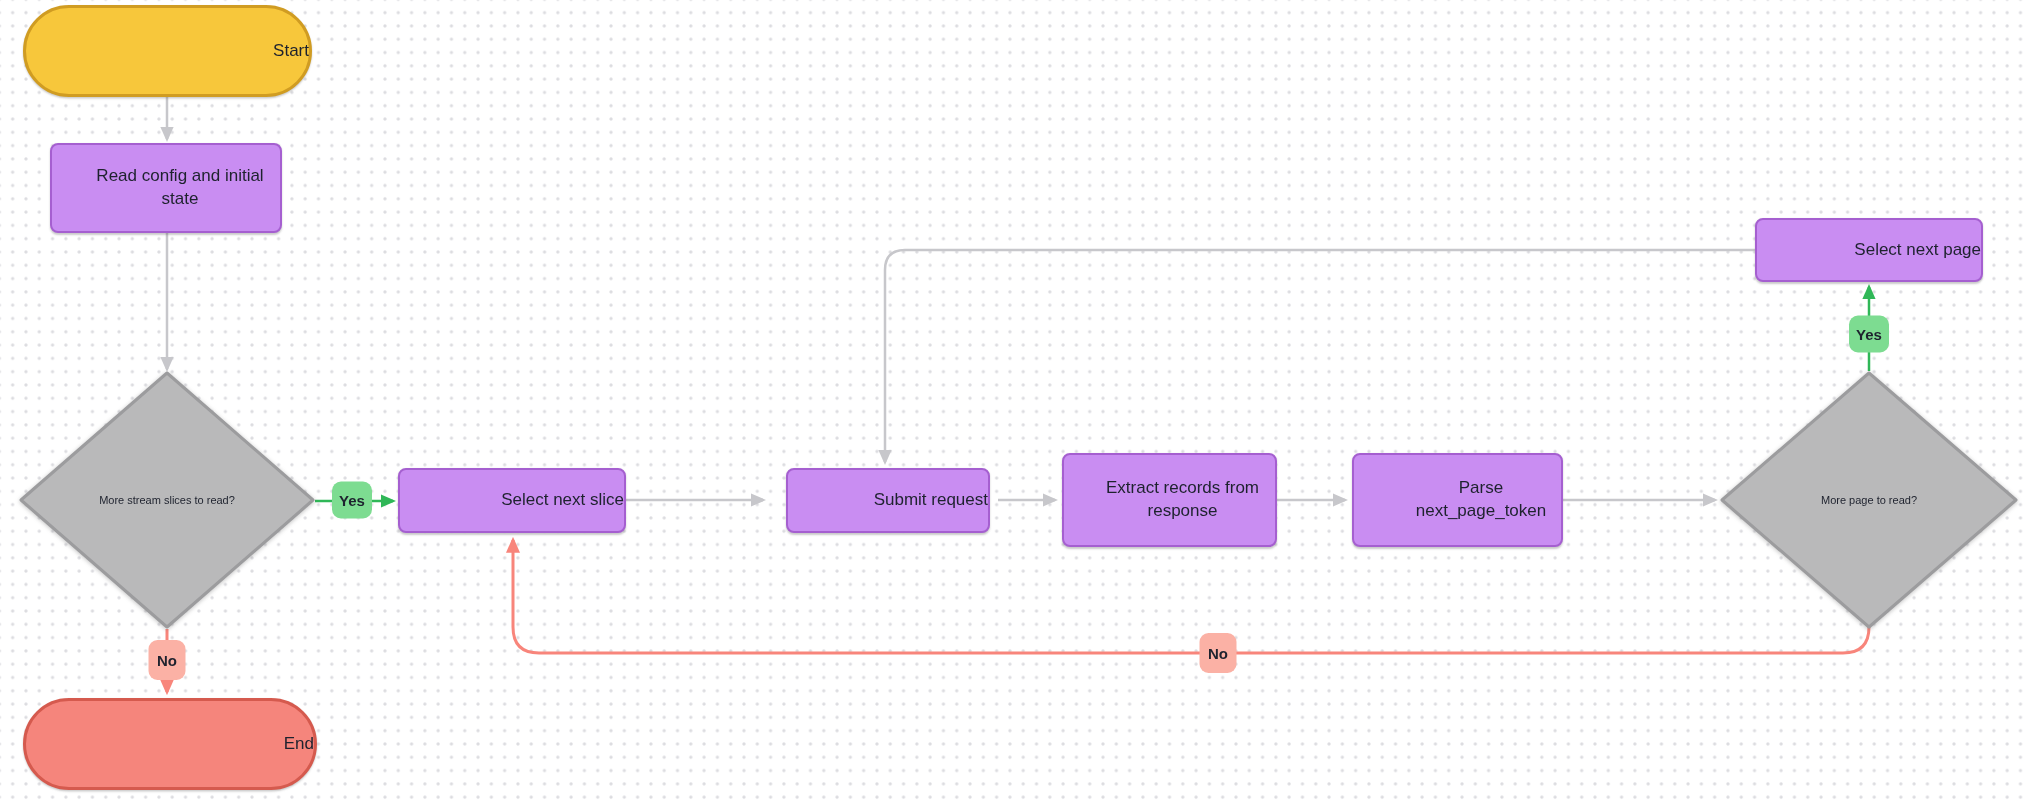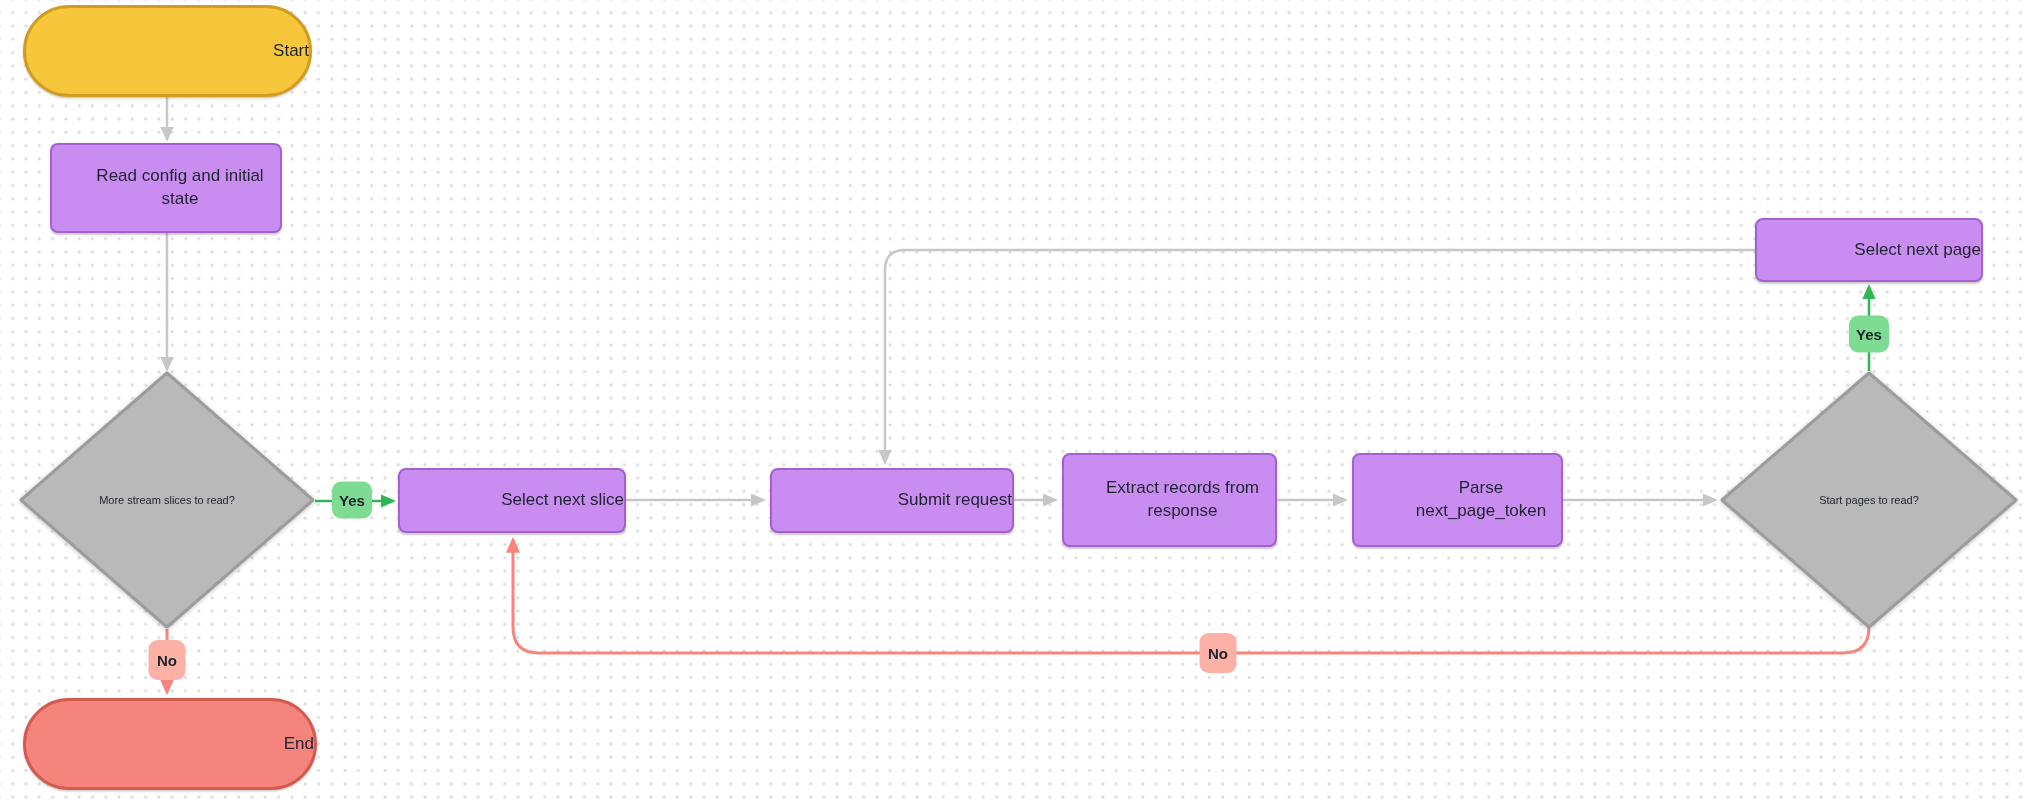--- a/index.html
+++ b/index.html
@@ -134,33 +134,33 @@
   <div class="node process" style="left:50px; top:143px; width:232px; height:90px;">
     <span class="label-span" style="width:200px;">Read config and initial state</span>
   </div>
 
   <div class="decision-label" style="left:167px; top:500px; width:140px;">More stream slices to read?</div>
 
   <div class="node process" style="left:398px; top:468px; width:228px; height:65px;">
     <span class="label-span">Select next slice</span>
   </div>
 
-  <div class="node process" style="left:770px; top:468px; width:244px; height:65px;">
+  <div class="node process" style="left:786px; top:468px; width:204px; height:65px;">
     <span class="label-span">Submit request</span>
   </div>
 
   <div class="node process" style="left:1062px; top:453px; width:215px; height:94px;">
     <span class="label-span" style="width:185px;">Extract records from response</span>
   </div>
 
   <div class="node process" style="left:1352px; top:453px; width:211px; height:94px;">
     <span class="label-span" style="width:160px;">Parse next_page_token</span>
   </div>
 
-  <div class="decision-label" style="left:1869px; top:500px; width:125px;">Start pages to read?</div>
+  <div class="decision-label" style="left:1869px; top:500px; width:125px;">More page to read?</div>
 
   <div class="node stadium-end" style="left:23px; top:698px; width:294px; height:92px;">
     <span class="label-span">End</span>
   </div>
 
   <div class="node process" style="left:1755px; top:218px; width:228px; height:64px;">
     <span class="label-span">Select next page</span>
   </div>
 
   <div class="edge-badge badge-yes" style="left:352px; top:500px;">Yes</div>

